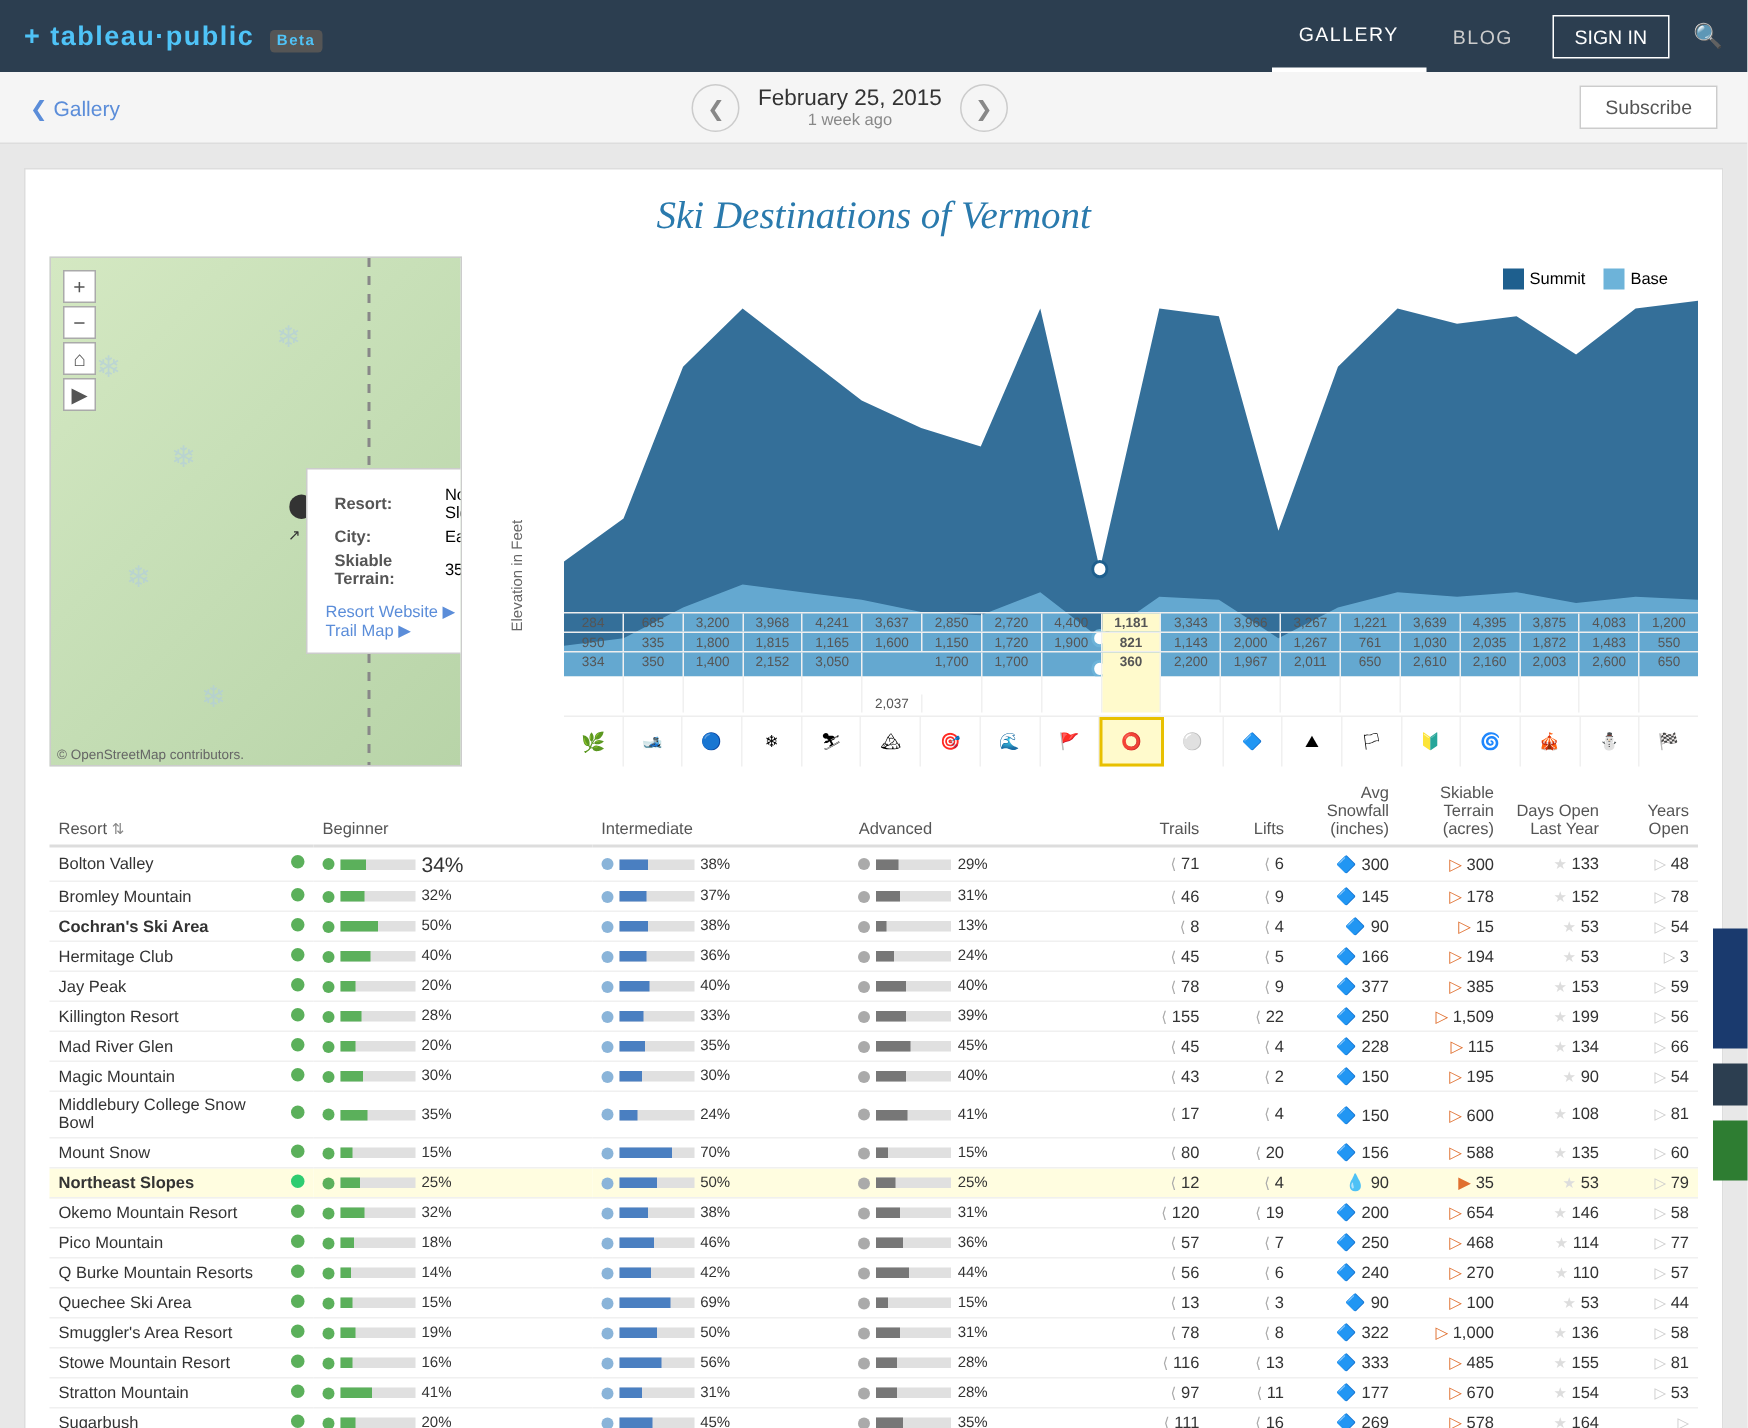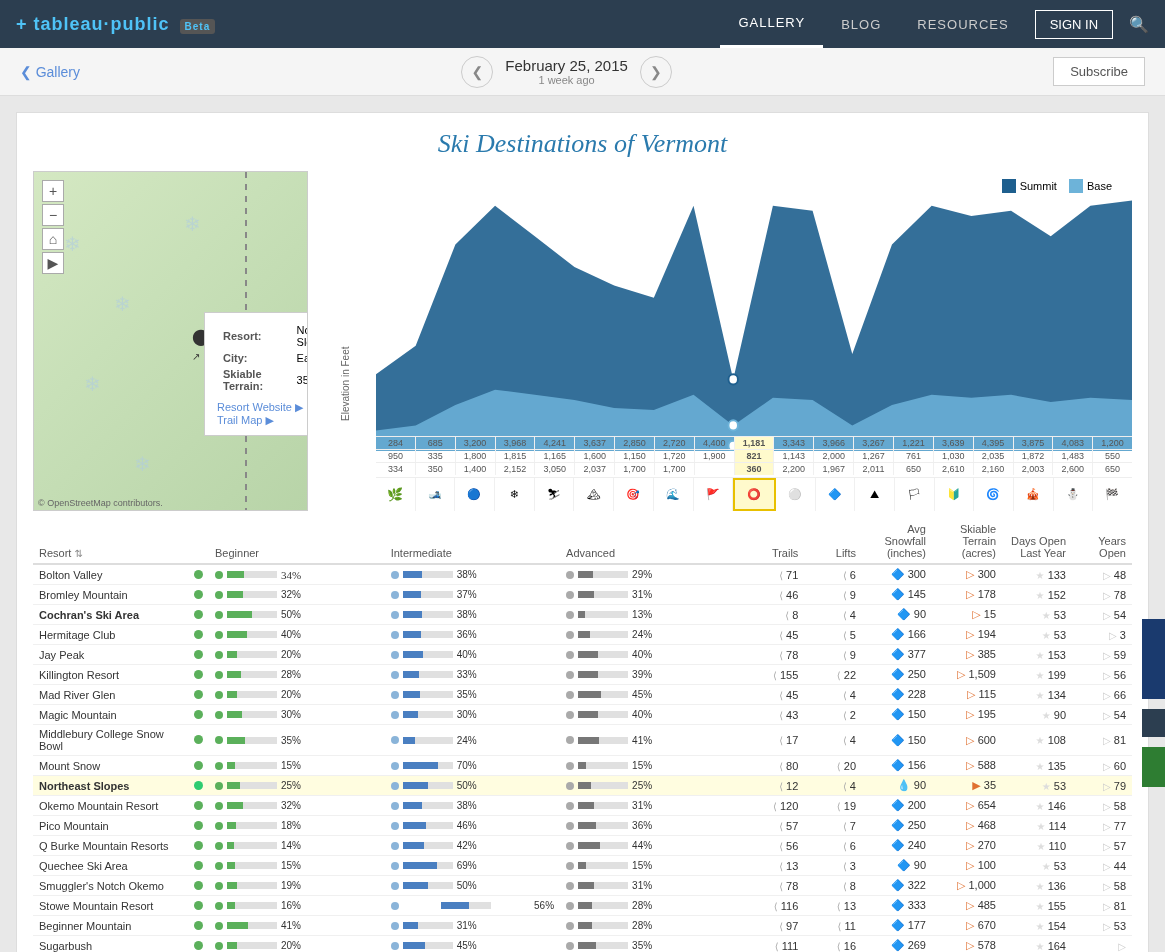--- a/index.html
+++ b/index.html
@@ -277,21 +277,20 @@
 <body>
 
 <div class="header">
   <div class="header-logo">
     <span>+ tableau·public</span>
     <span class="header-beta">Beta</span>
   </div>
   <nav class="header-nav">
     <div class="header-nav-item active">GALLERY</div>
     <div class="header-nav-item">BLOG</div>
-    <div class="header-nav-item">RESOURCES</div>
     <div class="header-signin">SIGN IN</div>
     <div class="header-search">🔍</div>
   </nav>
 </div>
 
 <div class="sub-header">
   <div class="gallery-link">Gallery</div>
   <div style="margin-left:auto; display:flex; align-items:center; gap:12px;">
     <div class="nav-arrow">❮</div>
     <div class="date-section">
@@ -465,21 +464,21 @@
             <div style="flex:1;text-align:center;padding:1px;border-right:1px solid #f0f0f0;">1,872</div>
             <div style="flex:1;text-align:center;padding:1px;border-right:1px solid #f0f0f0;">1,483</div>
             <div style="flex:1;text-align:center;padding:1px;">550</div>
           </div>
           <div style="display:flex; font-size:9px; color:#555; border-top:1px solid #eee;">
             <div style="flex:1;text-align:center;padding:1px;border-right:1px solid #f0f0f0;">334</div>
             <div style="flex:1;text-align:center;padding:1px;border-right:1px solid #f0f0f0;">350</div>
             <div style="flex:1;text-align:center;padding:1px;border-right:1px solid #f0f0f0;">1,400</div>
             <div style="flex:1;text-align:center;padding:1px;border-right:1px solid #f0f0f0;">2,152</div>
             <div style="flex:1;text-align:center;padding:1px;border-right:1px solid #f0f0f0;">3,050</div>
-            <div style="flex:1;text-align:center;padding:1px;border-right:1px solid #f0f0f0;">2,037</div>
+            <div style="flex:1;text-align:center;padding:1px;border-right:1px solid #f0f0f0;margin-top:28px;">2,037</div>
             <div style="flex:1;text-align:center;padding:1px;border-right:1px solid #f0f0f0;">1,700</div>
             <div style="flex:1;text-align:center;padding:1px;border-right:1px solid #f0f0f0;">1,700</div>
             <div style="flex:1;text-align:center;padding:1px;border-right:1px solid #f0f0f0;"></div>
             <div style="flex:1;text-align:center;padding:1px;border-right:1px solid #f0f0f0;background:#fffacc;font-weight:bold;">360</div>
             <div style="flex:1;text-align:center;padding:1px;border-right:1px solid #f0f0f0;">2,200</div>
             <div style="flex:1;text-align:center;padding:1px;border-right:1px solid #f0f0f0;">1,967</div>
             <div style="flex:1;text-align:center;padding:1px;border-right:1px solid #f0f0f0;">2,011</div>
             <div style="flex:1;text-align:center;padding:1px;border-right:1px solid #f0f0f0;">650</div>
             <div style="flex:1;text-align:center;padding:1px;border-right:1px solid #f0f0f0;">2,610</div>
             <div style="flex:1;text-align:center;padding:1px;border-right:1px solid #f0f0f0;">2,160</div>
@@ -533,21 +532,21 @@
         <tbody id="table-body">
             <tr>
     <td style="font-weight:normal;">Bolton Valley</td>
     <td><div style="width:9px;height:9px;border-radius:50%;background:#5bb05b;display:inline-block;"></div></td>
     <td>
                 <div style="display:flex;align-items:center;gap:4px;">
       <div style="width:8px;height:8px;border-radius:50%;background:#5bb05b;"></div>
       <div style="width:50px;background:#e0e0e0;height:7px;">
         <div style="width:34%;background:#5bb05b;height:7px;"></div>
       </div>
-      <span style="font-size:11px;font-family:Liberation Serif, serif;">34%</span>
+      <span style="font-size:14px;">34%</span>
     </div>
               </td>
     <td>
                 <div style="display:flex;align-items:center;gap:4px;">
       <div style="width:8px;height:8px;border-radius:50%;background:#8ab4d9;"></div>
       <div style="width:50px;background:#e0e0e0;height:7px;">
         <div style="width:38%;background:#4a7fc1;height:7px;"></div>
       </div>
       <span style="font-size:10px;">38%</span>
     </div>
@@ -1080,21 +1079,21 @@
     </div>
               </td>
     <td class="right"><span style="font-size:10px;color:#aaa;">⟨</span> 13</td>
     <td class="right"><span style="font-size:10px;color:#aaa;">⟨</span> 3</td>
     <td class="right"><span style="color:#ccc;font-size:11px;">🔷</span> 90</td>
     <td class="right"><span style="color:#e07030;font-size:11px;">▷</span> 100</td>
     <td class="right"><span style="color:#ddd;font-size:10px;">★</span> 53</td>
     <td class="right"><span style="color:#ccc;font-size:10px;">▷</span> 44</td>
   </tr>
             <tr>
-    <td style="font-weight:normal;">Smuggler's Notch Okemo</td>
+    <td style="font-weight:normal;">Smuggler's Area Resort</td>
     <td><div style="width:9px;height:9px;border-radius:50%;background:#5bb05b;display:inline-block;"></div></td>
     <td>
                 <div style="display:flex;align-items:center;gap:4px;">
       <div style="width:8px;height:8px;border-radius:50%;background:#5bb05b;"></div>
       <div style="width:50px;background:#e0e0e0;height:7px;">
         <div style="width:19%;background:#5bb05b;height:7px;"></div>
       </div>
       <span style="font-size:10px;">19%</span>
     </div>
               </td>
@@ -1129,21 +1128,21 @@
     <td>
                 <div style="display:flex;align-items:center;gap:4px;">
       <div style="width:8px;height:8px;border-radius:50%;background:#5bb05b;"></div>
       <div style="width:50px;background:#e0e0e0;height:7px;">
         <div style="width:16%;background:#5bb05b;height:7px;"></div>
       </div>
       <span style="font-size:10px;">16%</span>
     </div>
               </td>
     <td>
-                <div style="display:flex;align-items:center;gap:4px;justify-content:space-between;">
+                <div style="display:flex;align-items:center;gap:4px;">
       <div style="width:8px;height:8px;border-radius:50%;background:#8ab4d9;"></div>
       <div style="width:50px;background:#e0e0e0;height:7px;">
         <div style="width:56%;background:#4a7fc1;height:7px;"></div>
       </div>
       <span style="font-size:10px;">56%</span>
     </div>
               </td>
     <td>
                 <div style="display:flex;align-items:center;gap:4px;">
       <div style="width:8px;height:8px;border-radius:50%;background:#aaa;"></div>
@@ -1154,21 +1153,21 @@
     </div>
               </td>
     <td class="right"><span style="font-size:10px;color:#aaa;">⟨</span> 116</td>
     <td class="right"><span style="font-size:10px;color:#aaa;">⟨</span> 13</td>
     <td class="right"><span style="color:#ccc;font-size:11px;">🔷</span> 333</td>
     <td class="right"><span style="color:#e07030;font-size:11px;">▷</span> 485</td>
     <td class="right"><span style="color:#ddd;font-size:10px;">★</span> 155</td>
     <td class="right"><span style="color:#ccc;font-size:10px;">▷</span> 81</td>
   </tr>
             <tr>
-    <td style="font-weight:normal;">Beginner Mountain</td>
+    <td style="font-weight:normal;">Stratton Mountain</td>
     <td><div style="width:9px;height:9px;border-radius:50%;background:#5bb05b;display:inline-block;"></div></td>
     <td>
                 <div style="display:flex;align-items:center;gap:4px;">
       <div style="width:8px;height:8px;border-radius:50%;background:#5bb05b;"></div>
       <div style="width:50px;background:#e0e0e0;height:7px;">
         <div style="width:41%;background:#5bb05b;height:7px;"></div>
       </div>
       <span style="font-size:10px;">41%</span>
     </div>
               </td>

